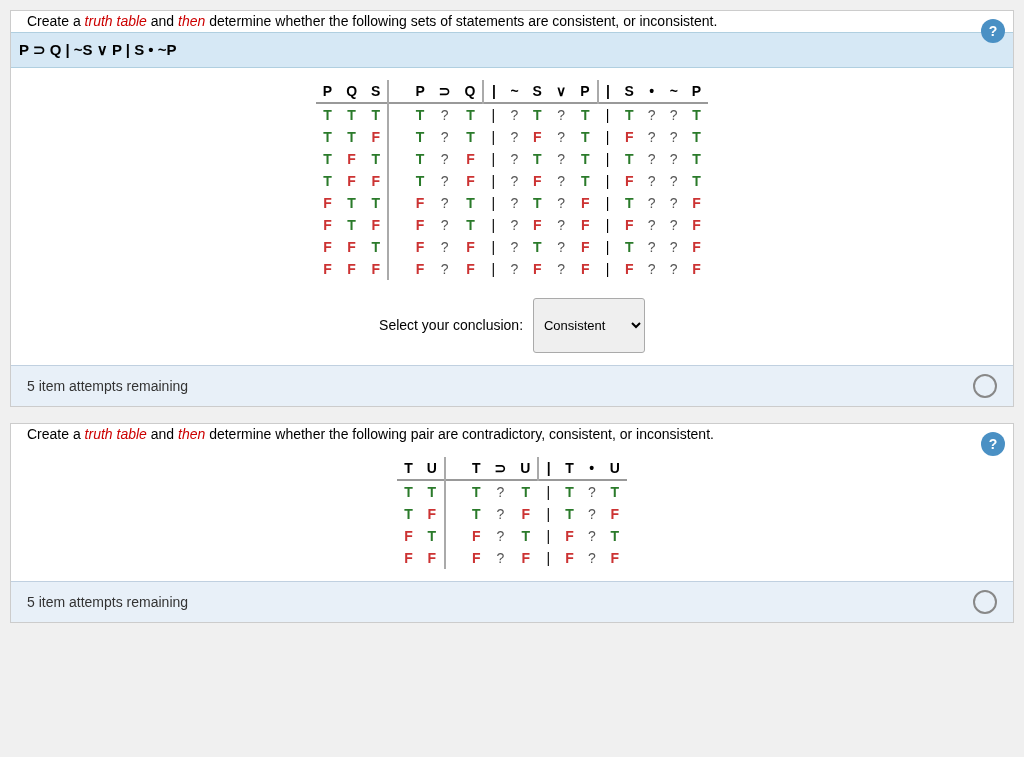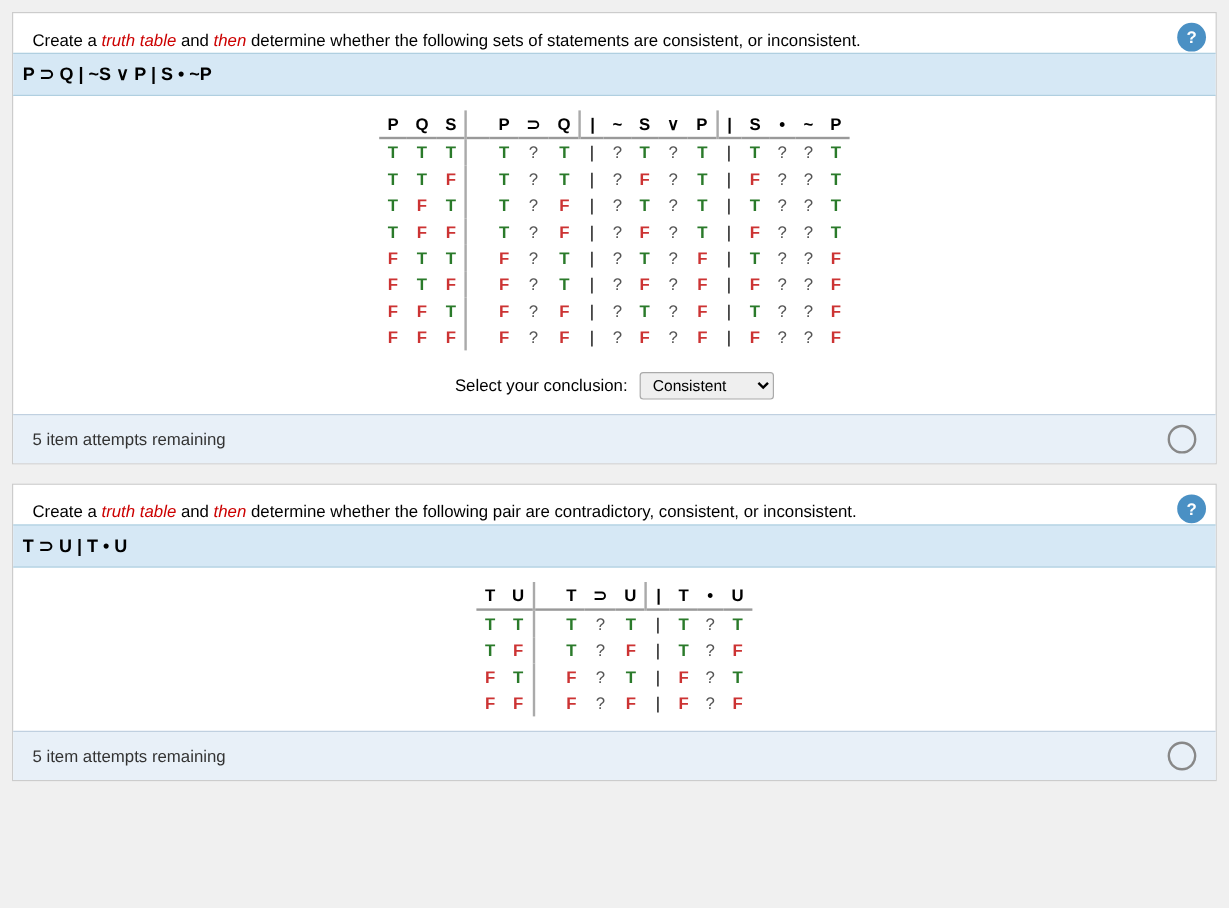--- a/index.html
+++ b/index.html
@@ -29,21 +29,20 @@
       font-weight: bold;
       cursor: pointer;
       display: flex;
       align-items: center;
       justify-content: center;
     }
     .instruction {
       padding: 0 16px;
       font-size: 14px;
       line-height: 1.5;
-      margin-top: 12px;
     }
     .instruction .highlight { color: #c00; font-style: italic; }
     .formula-bar {
       background: #d6e8f5;
       padding: 8px;
       font-size: 15px;
       font-weight: bold;
       border-top: 1px solid #b0cfe0;
       border-bottom: 1px solid #b0cfe0;
     }
@@ -70,21 +69,21 @@
     .t-val { color: #2a7a2a; font-weight: bold; }
     .f-val { color: #cc3333; font-weight: bold; }
     .q-val { color: #555; }
     .conclusion-row {
       padding: 6px 16px 12px;
       text-align: center;
       font-size: 14px;
     }
     .conclusion-row select {
       margin-left: 6px;
-      padding: 2px 6px;
+      padding: 18px 6px;
       border: 1px solid #aaa;
       border-radius: 3px;
       font-size: 13px;
       cursor: pointer;
     }
     .footer-bar {
       background: #e8f0f8;
       border-top: 1px solid #c0d0e0;
       padding: 8px 16px;
       display: flex;
@@ -304,23 +303,20 @@
     <span>5 item attempts remaining</span>
     <button class="circle-btn"></button>
   </div>
 </div>
 
 <div class="panel">
   <button class="help-btn">?</button>
   <div class="instruction">
     Create a <span class="highlight">truth table</span> and <span class="highlight">then</span> determine whether the following pair are contradictory, consistent, or inconsistent.
   </div>
-  <div class="formula-bar">
-    T ⊃ U | T • U
-  </div>
   <div class="table-section">
     <table class="truth-table">
       <thead>
         <tr>
           <th>T</th>
           <th>U</th>
           <th class="separator"></th>
           <th>T</th>
           <th>⊃</th>
           <th>U</th>

